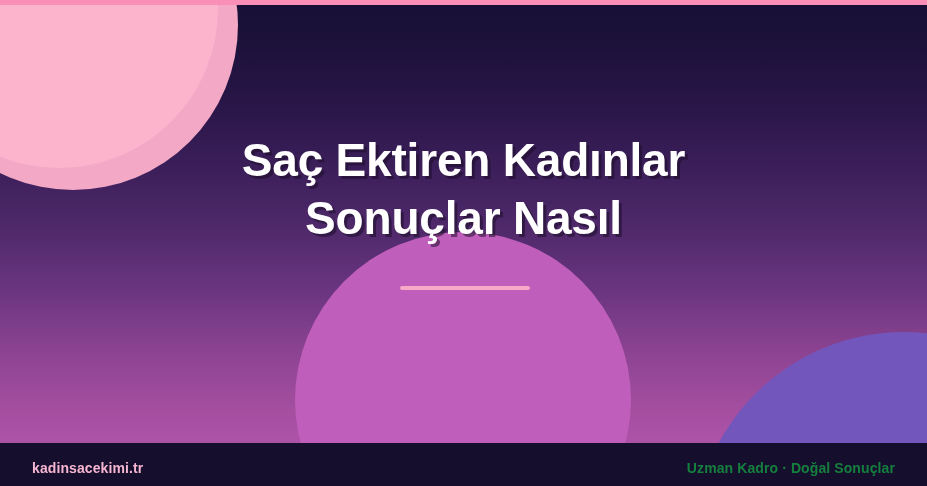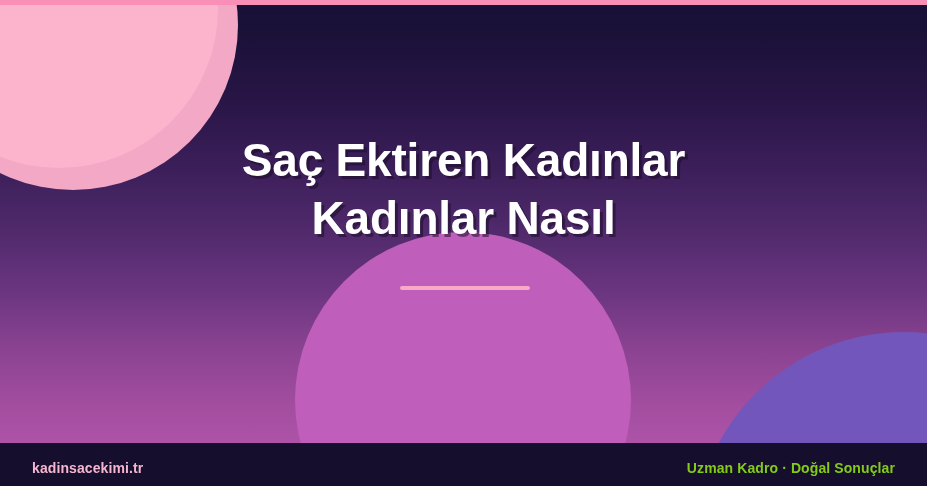--- a/index.html
+++ b/index.html
@@ -132,21 +132,21 @@
     padding: 0 32px;
     box-sizing: border-box;
   }
   #footer-site {
     color: #f6b6d1;
     font-size: 14px;
     font-weight: bold;
     letter-spacing: 0.1px;
   }
   #footer-tagline {
-    color: #84cc16;
+    color: #15803d;
     font-size: 14px;
     font-weight: bold;
     letter-spacing: 0.1px;
   }
 </style>
 </head>
 <body>
 
 <div id="banner">
 
@@ -154,21 +154,21 @@
 
   <div class="blob" id="blob-pink-outer"></div>
   <div class="blob" id="blob-pink-inner"></div>
   <div class="blob" id="blob-magenta"></div>
   <div class="blob" id="blob-violet"></div>
 
   <div id="accent-rule"></div>
 
   <div id="headline">
     <span class="hl-line">Saç Ektiren Kadınlar</span>
-    <span class="hl-line">Kadınlar Nasıl</span>
+    <span class="hl-line">Sonuçlar Nasıl</span>
   </div>
 
   <div id="footer-bar">
     <span id="footer-site">kadinsacekimi.tr</span>
     <span id="footer-tagline">Uzman Kadro · Doğal Sonuçlar</span>
   </div>
 
 </div>
 
 </body></html>

